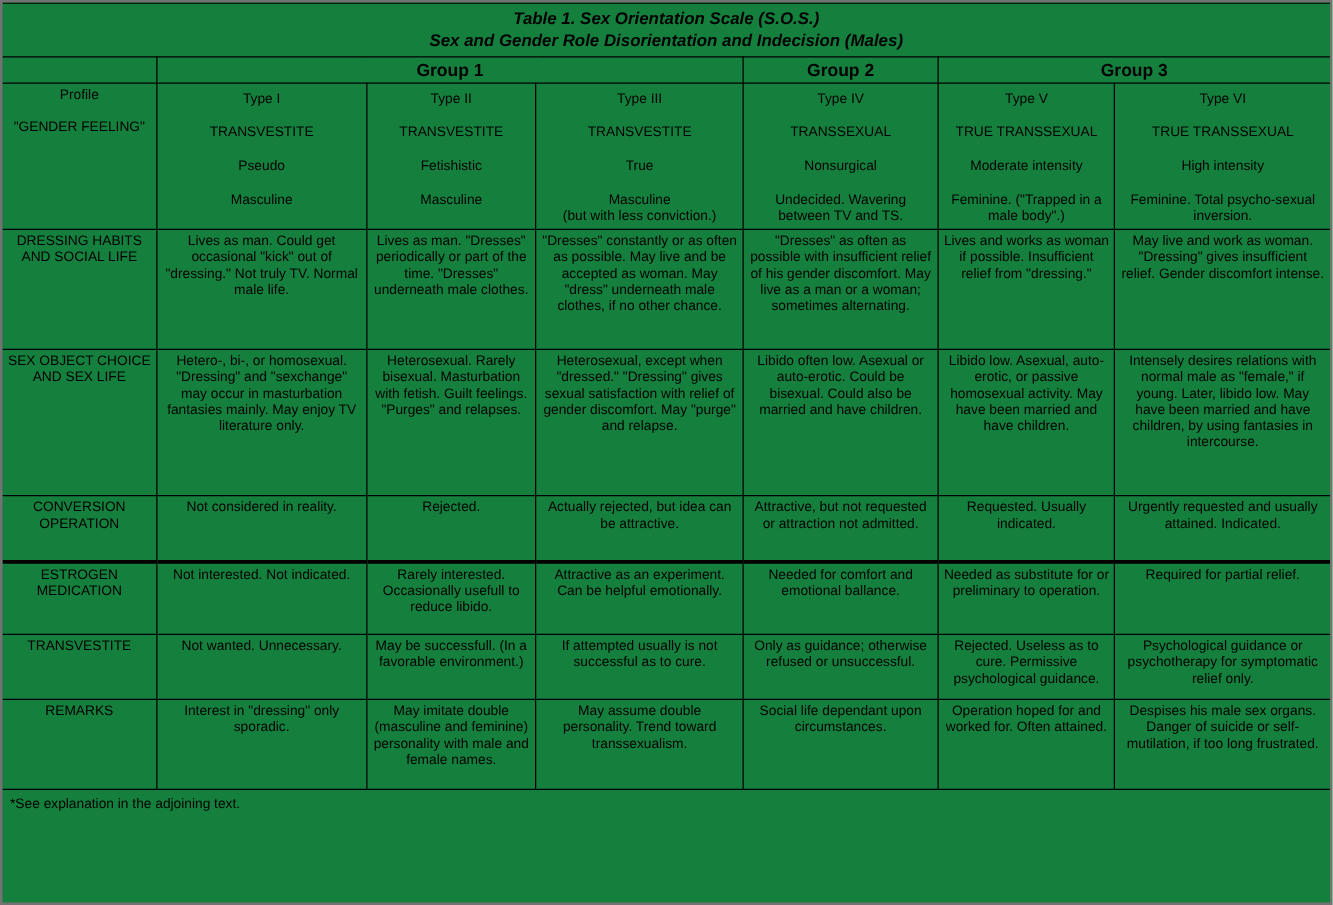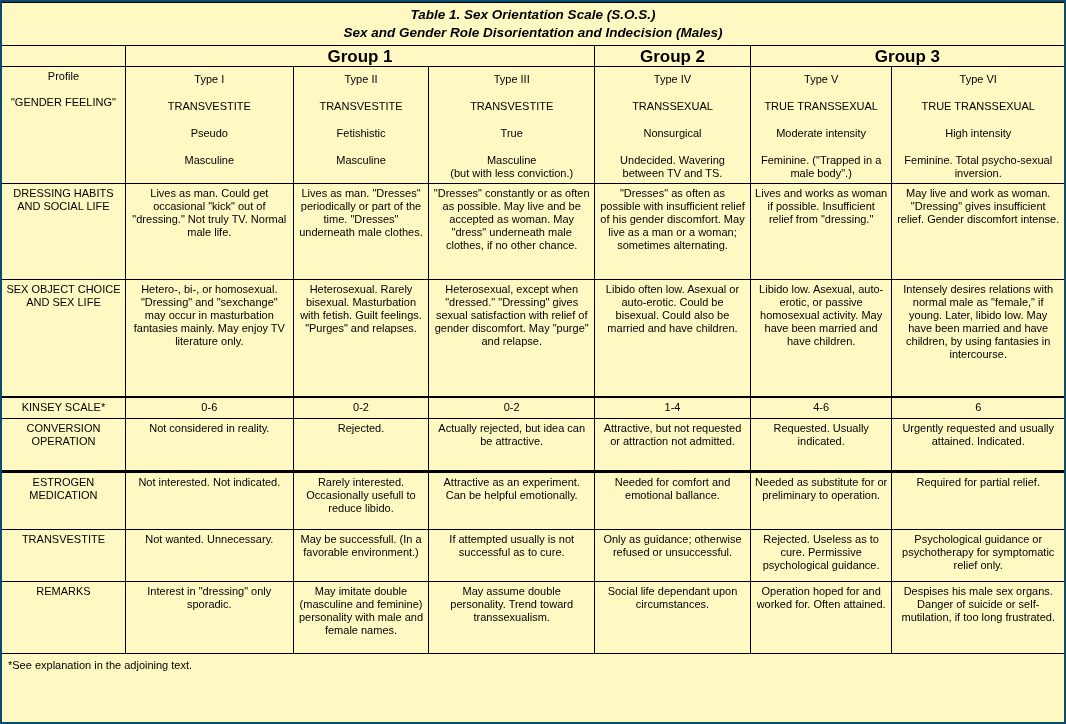--- a/index.html
+++ b/index.html
@@ -4,22 +4,22 @@
 <style>
   * { box-sizing: border-box; }
   html, body { margin: 0; padding: 0; background: #fff; }
   body {
     width: 1066px; height: 724px;
     font-family: "Liberation Sans", sans-serif;
     color: #000;
   }
   .page {
     width: 1066px; height: 724px;
-    border: 2px solid #0c4a6e;
-    background: #fef9c3;
+    border: 2px solid #737373;
+    background: #15803d;
     overflow: hidden;
   }
   table.sos {
     border-collapse: collapse;
     width: 100%;
     table-layout: fixed;
   }
   table.sos td {
     border: 1px solid #000;
     padding: 3px 4px;
@@ -38,21 +38,21 @@
   .title-line {
     font-weight: bold;
     font-style: italic;
     font-size: 13.5px;
     line-height: 18px;
   }
   tr.group-row { height: 21px; }
   tr.group-row td {
     vertical-align: middle;
     font-weight: bold;
-    font-size: 17px;
+    font-size: 14px;
     padding: 1px 2px;
   }
   tr.h-profile { height: 108px; margin-top: 33px; }
   tr.h-dress   { height: 96px; }
   tr.h-sex     { height: 117px; margin-left: 30px; }
   tr.h-kinsey  { height: 22px; }
   tr.h-conv    { height: 53px; margin-left: 16px; }
   tr.h-estro   { height: 58px; }
   tr.h-psych   { height: 52px; }
   tr.h-rem     { height: 72px; }
@@ -160,29 +160,20 @@
       <tr class="h-sex">
         <td class="label-cell">SEX OBJECT CHOICE AND SEX LIFE</td>
         <td>Hetero-, bi-, or homosexual. "Dressing" and "sexchange" may occur in masturbation fantasies mainly. May enjoy TV literature only.</td>
         <td>Heterosexual. Rarely bisexual. Masturbation with fetish. Guilt feelings. "Purges" and relapses.</td>
         <td>Heterosexual, except when "dressed." "Dressing" gives sexual satisfaction with relief of gender discomfort. May "purge" and relapse.</td>
         <td>Libido often low. Asexual or auto-erotic. Could be bisexual. Could also be married and have children.</td>
         <td>Libido low. Asexual, auto-erotic, or passive homosexual activity. May have been married and have children.</td>
         <td>Intensely desires relations with normal male as "female," if young. Later, libido low. May have been married and have children, by using fantasies in intercourse.</td>
       </tr>
 
-      <tr class="h-kinsey bt2">
-        <td class="label-cell">KINSEY SCALE*</td>
-        <td>0-6</td>
-        <td>0-2</td>
-        <td>0-2</td>
-        <td>1-4</td>
-        <td>4-6</td>
-        <td>6</td>
-      </tr>
 
       <tr class="h-conv">
         <td class="label-cell">CONVERSION OPERATION</td>
         <td>Not considered in reality.</td>
         <td>Rejected.</td>
         <td>Actually rejected, but idea can be attractive.</td>
         <td>Attractive, but not requested or attraction not admitted.</td>
         <td>Requested. Usually indicated.</td>
         <td>Urgently requested and usually attained. Indicated.</td>
       </tr>

